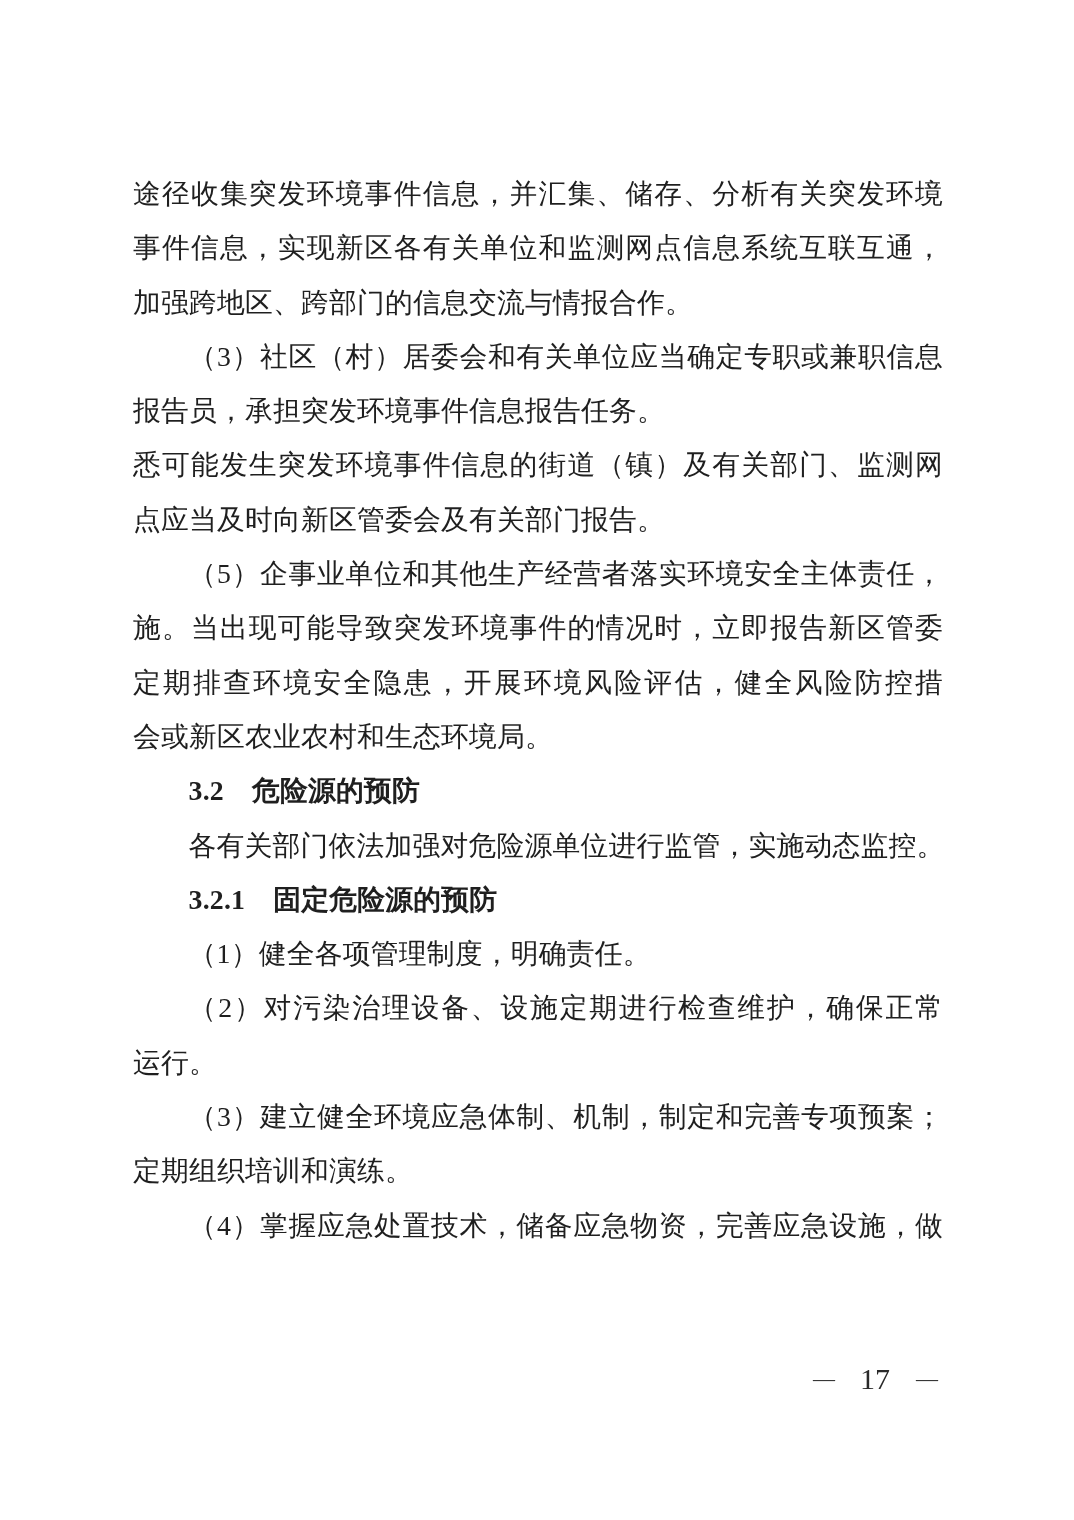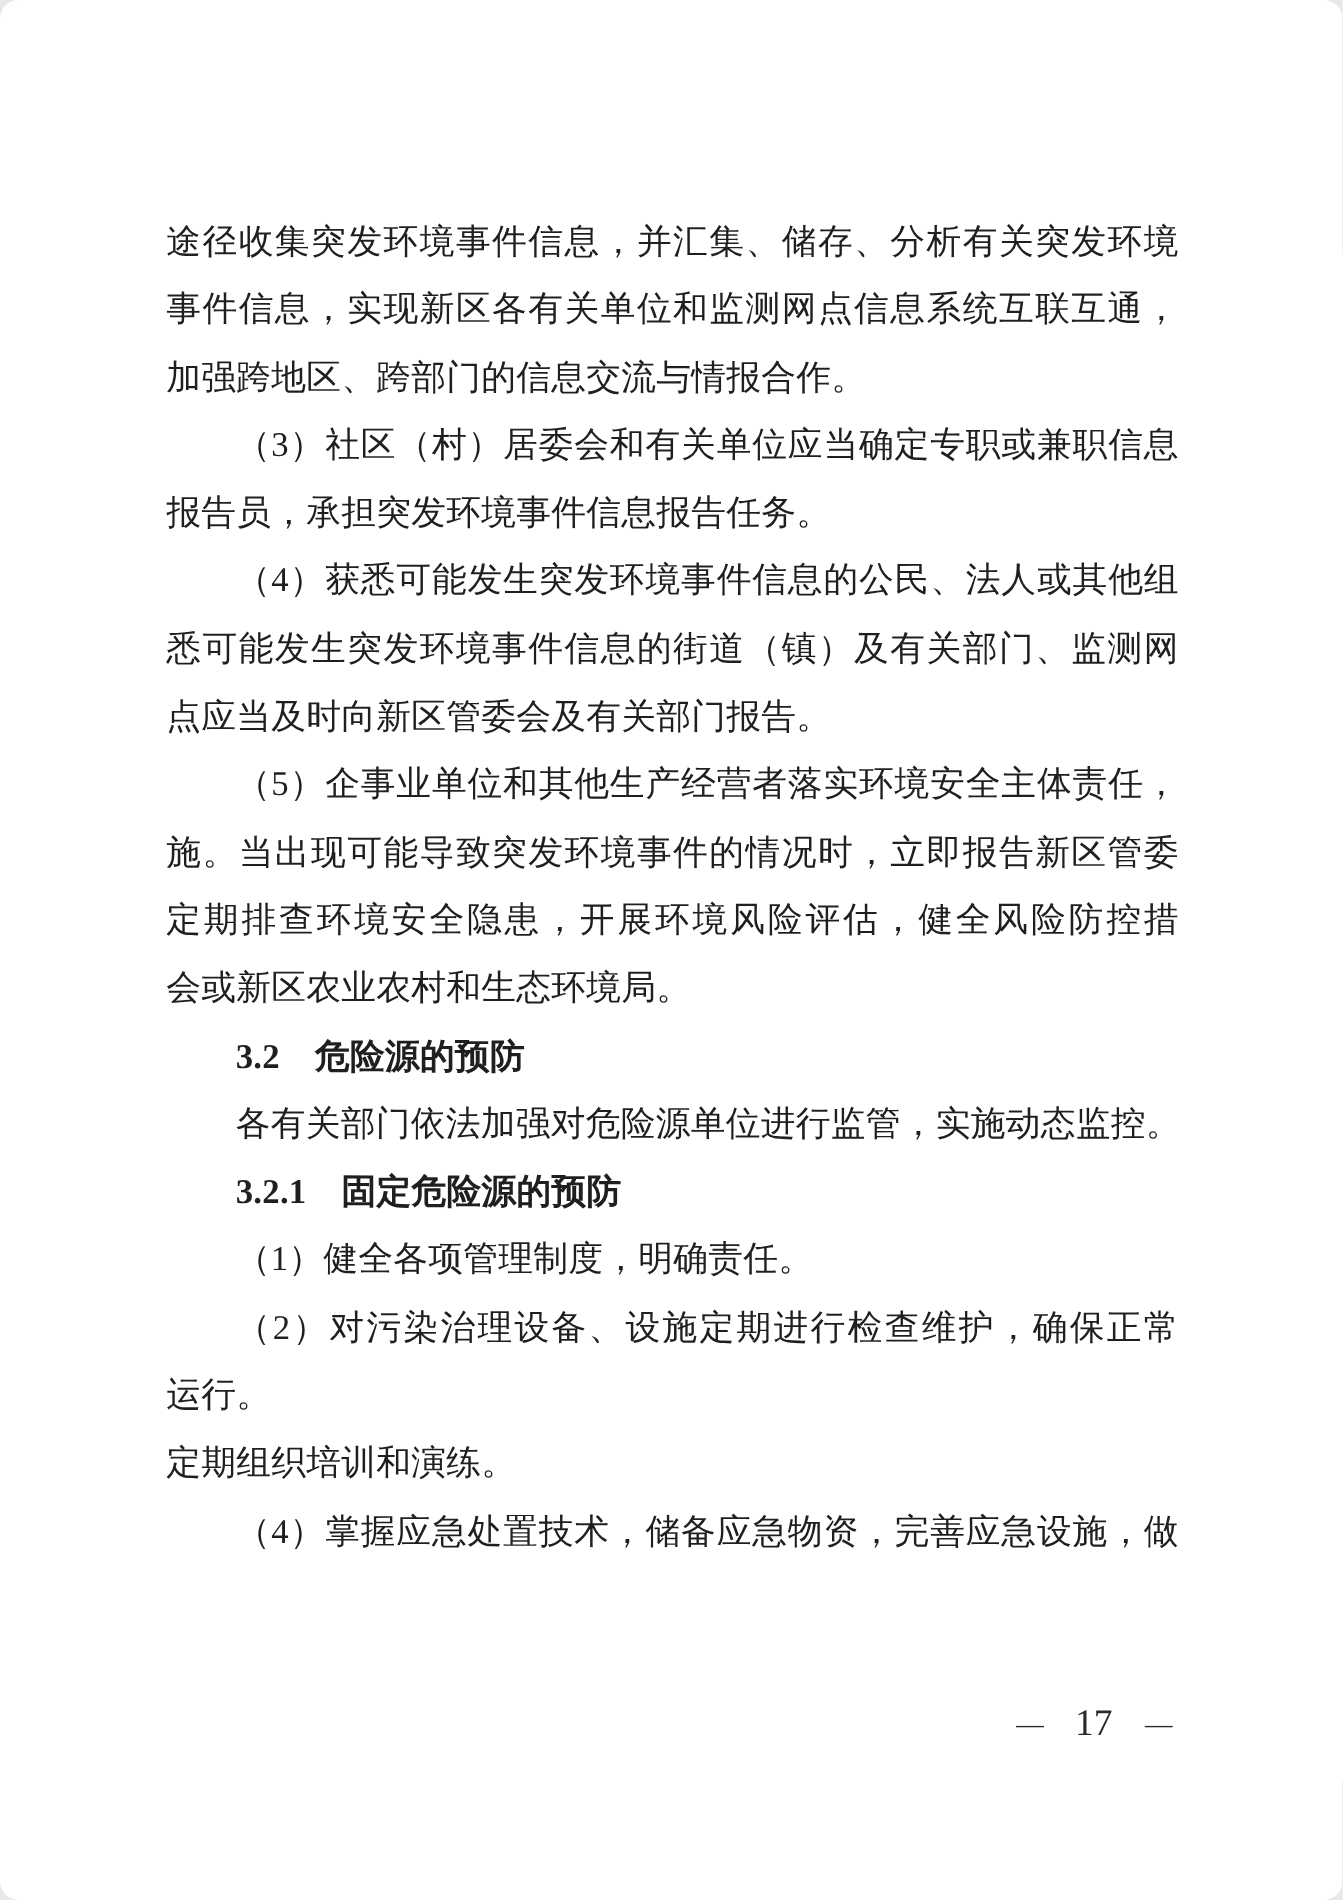--- a/index.html
+++ b/index.html
@@ -9,21 +9,20 @@
   }
   .page {
     position: relative;
     width: 1074px;
     height: 1520px;
     margin: 0 auto;
     background: #ffffff;
     font-family: "Liberation Serif", "DejaVu Serif", serif;
     color: #1f1f1f;
     overflow: hidden;
-    border-radius: 15px;
   }
   .doc {
     position: absolute;
     left: 133px;
     top: 167px;
     width: 810px;
   }
   .line {
     font-size: 27.8px;
     line-height: 54.3px;
@@ -75,40 +74,40 @@
 
   <div class="doc">
 
     <div class="line fill">途径收集突发环境事件信息，并汇集、储存、分析有关突发环境</div>
     <div class="line fill">事件信息，实现新区各有关单位和监测网点信息系统互联互通，</div>
     <div class="line">加强跨地区、跨部门的信息交流与情报合作。</div>
 
     <div class="line ind fill">（3）社区（村）居委会和有关单位应当确定专职或兼职信息</div>
     <div class="line">报告员，承担突发环境事件信息报告任务。</div>
 
-    <div class="line ind fill">（4）获悉可能发生突发环境事件信息的公民、法人或其他组</div>
     <div class="line fill">悉可能发生突发环境事件信息的街道（镇）及有关部门、监测网</div>
     <div class="line">点应当及时向新区管委会及有关部门报告。</div>
 
     <div class="line ind fill">（5）企事业单位和其他生产经营者落实环境安全主体责任，</div>
     <div class="line fill">施。当出现可能导致突发环境事件的情况时，立即报告新区管委</div>
     <div class="line fill">定期排查环境安全隐患，开展环境风险评估，健全风险防控措</div>
     <div class="line">会或新区农业农村和生态环境局。</div>
 
     <div class="line ind h2">3.2　危险源的预防</div>
 
     <div class="line ind">各有关部门依法加强对危险源单位进行监管，实施动态监控。</div>
 
     <div class="line ind h3">3.2.1　固定危险源的预防</div>
 
     <div class="line ind">（1）健全各项管理制度，明确责任。</div>
 
     <div class="line ind fill">（2）对污染治理设备、设施定期进行检查维护，确保正常</div>
     <div class="line">运行。</div>
 
+    <div class="line ind fill">（3）建立健全环境应急体制、机制，制定和完善专项预案；</div>
     <div class="line">定期组织培训和演练。</div>
 
     <div class="line ind fill">（4）掌握应急处置技术，储备应急物资，完善应急设施，做</div>
 
   </div>
 
   <div class="footer">
     <span class="dash">—</span>
     <span class="num">17</span>
     <span class="dash">—</span>

